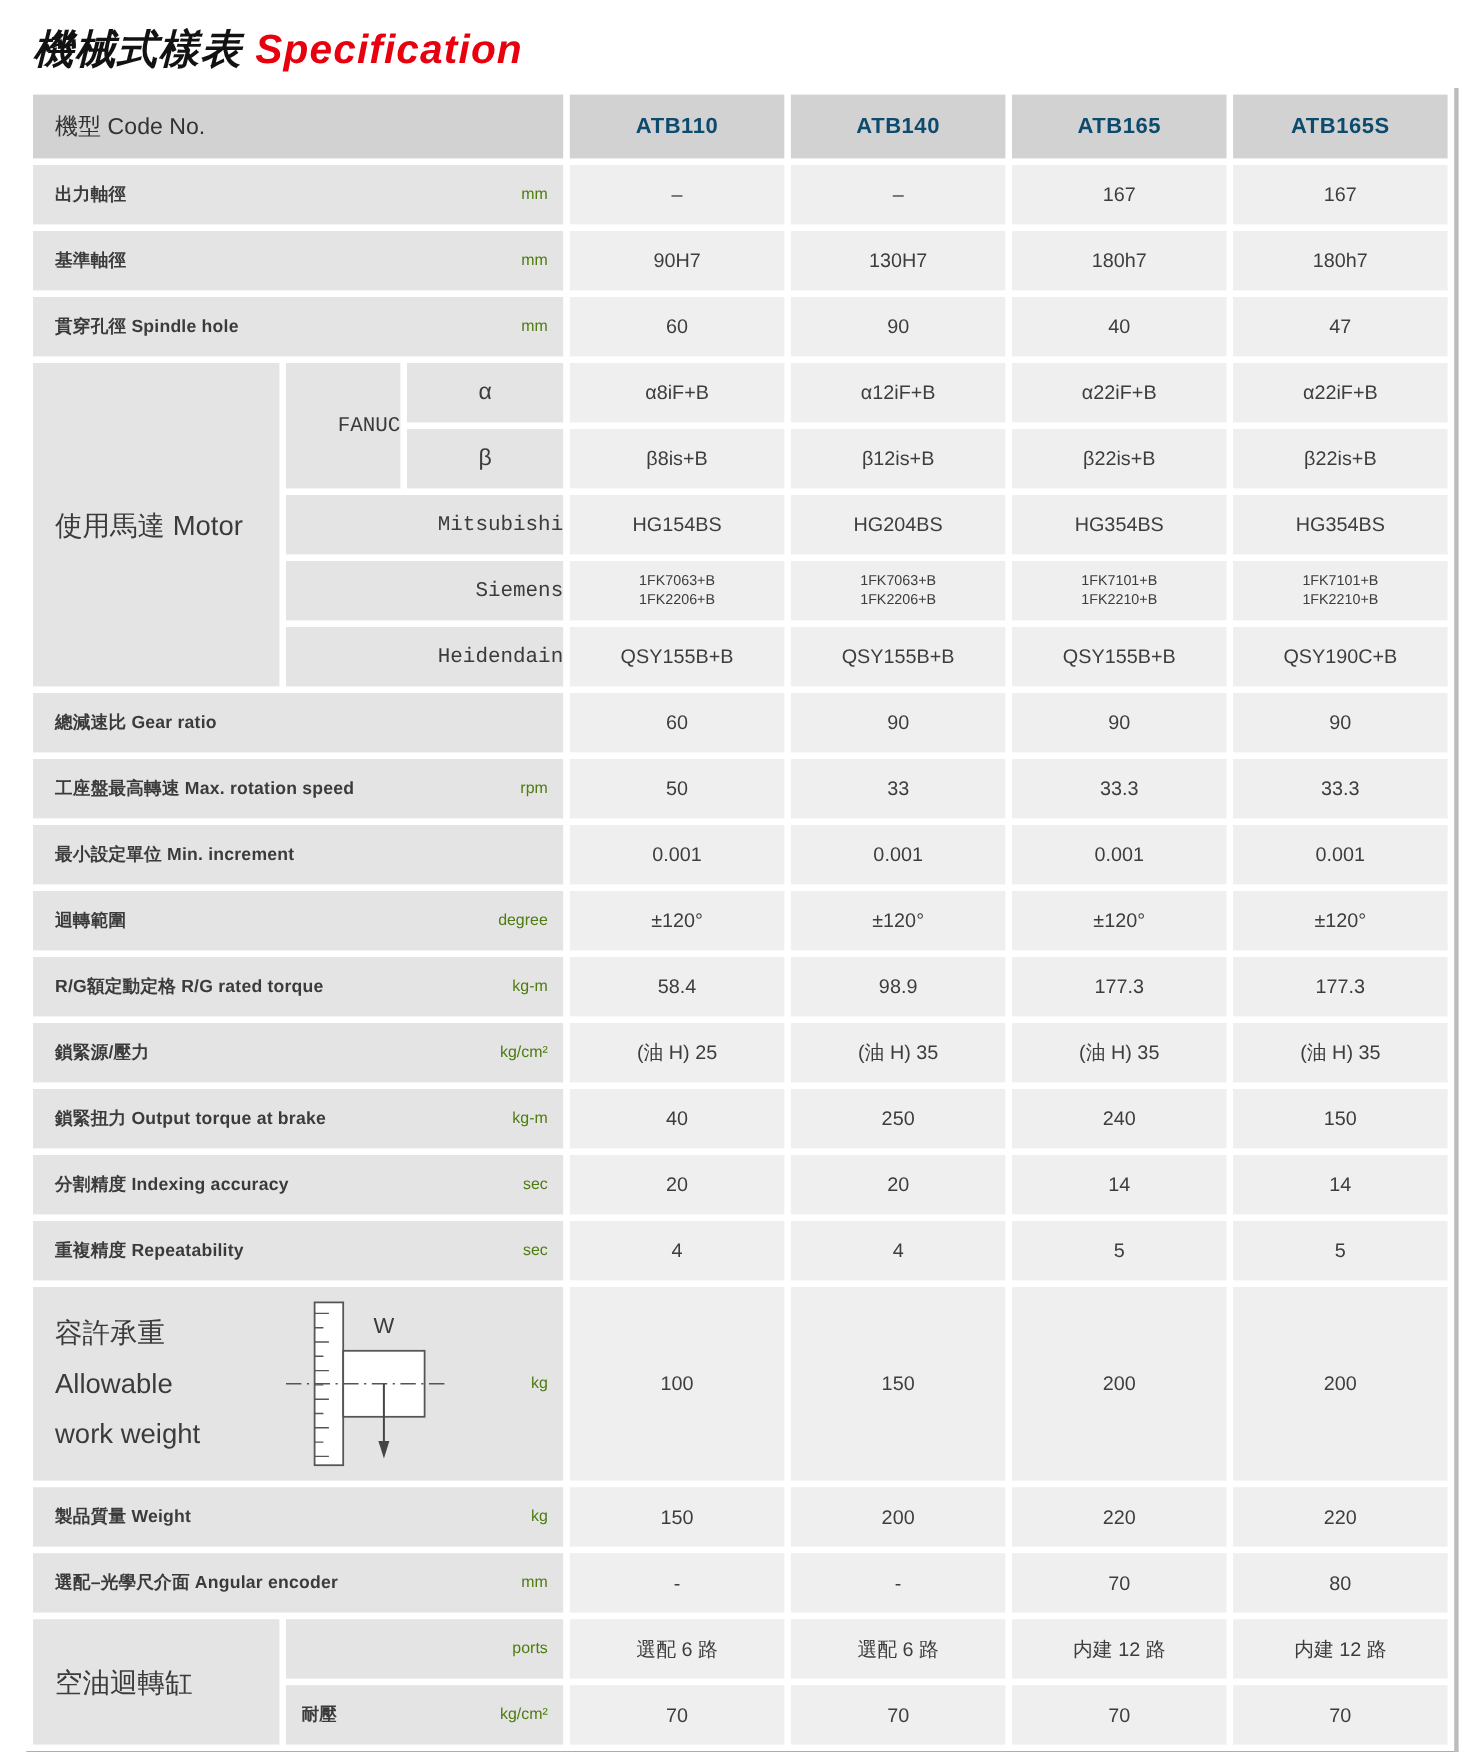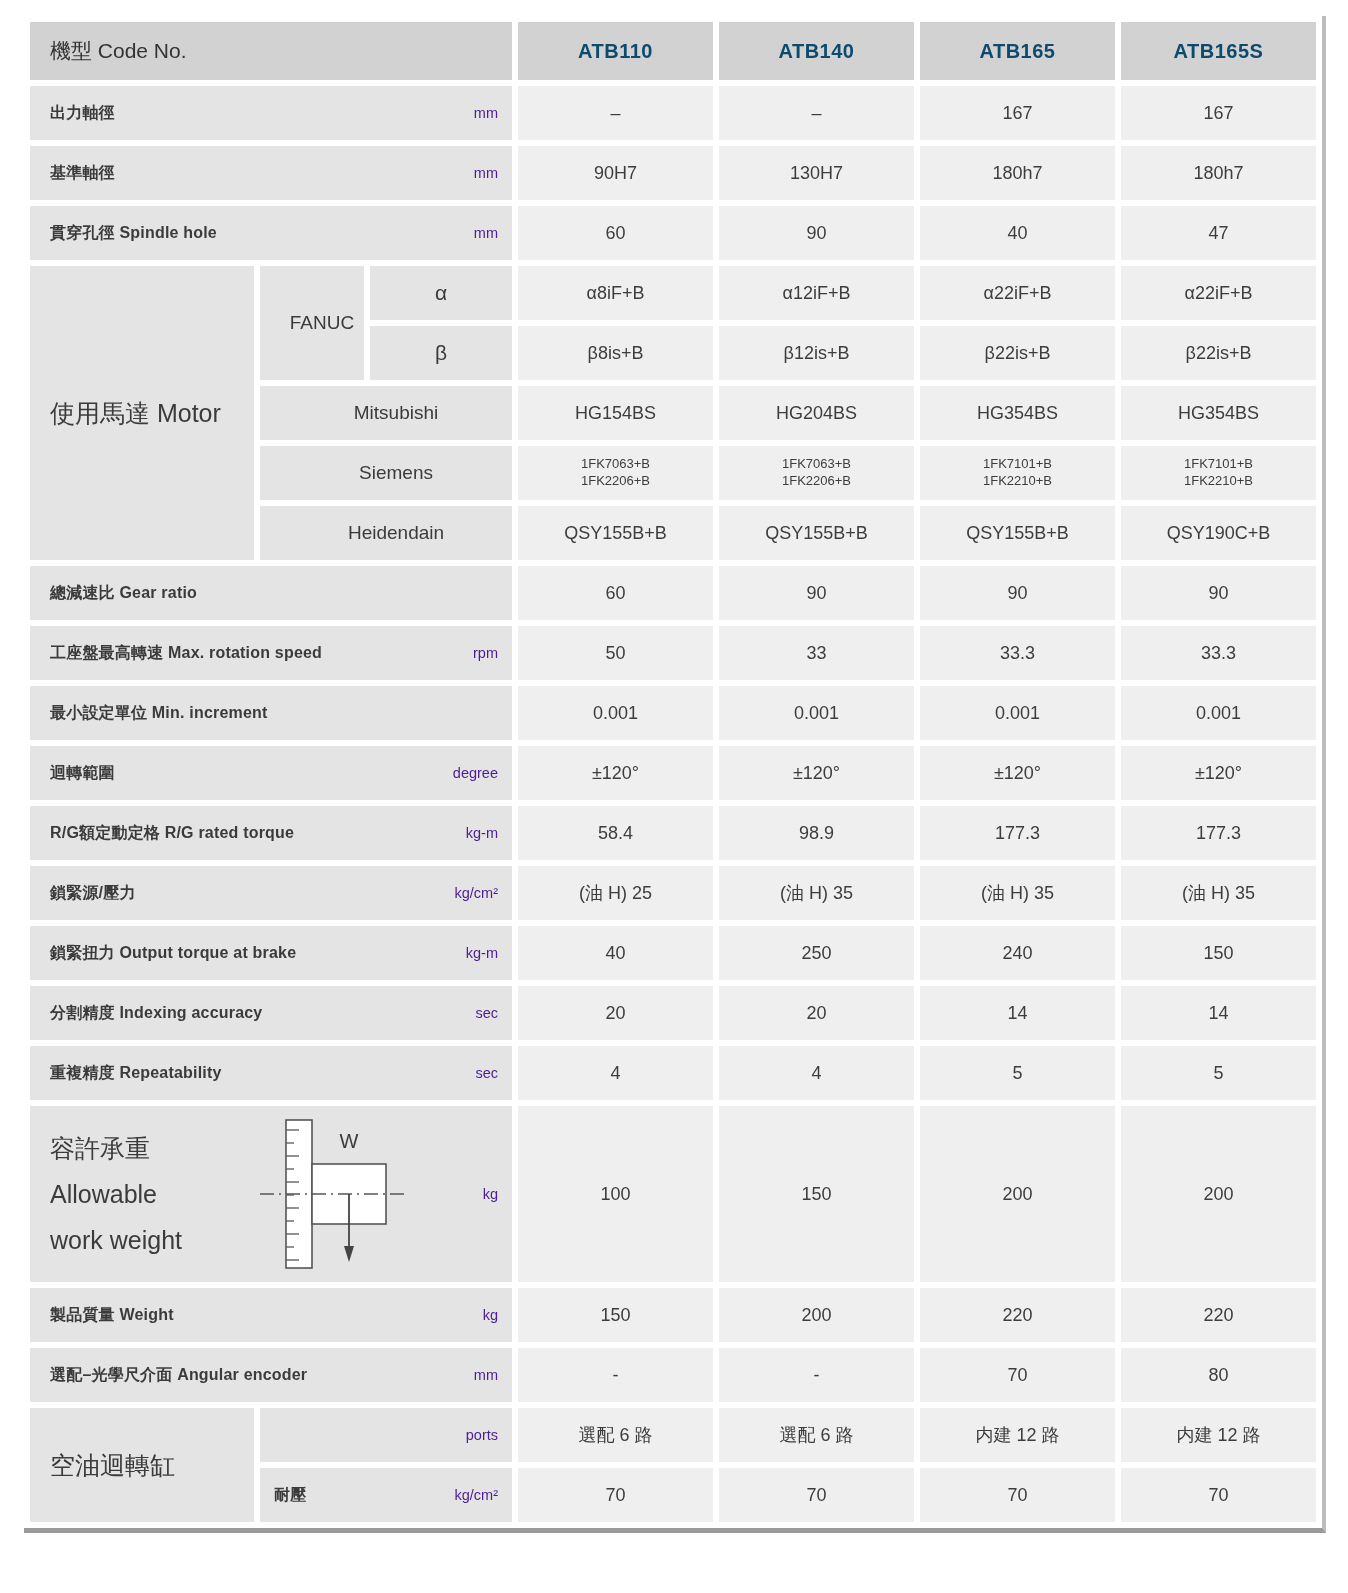--- a/index.html
+++ b/index.html
@@ -26,38 +26,41 @@
 
   .hdr{background:#d2d2d2;}
   th.model{font-weight:bold;font-size:20px;color:#0c4a6e;text-align:center;letter-spacing:.5px;}
   .hdr-label-cell{text-align:left;}
   .hdr-label-cell .cellflex{font-size:21px;color:#333;}
 
   .lbl{background:#e4e4e4;}
   .val{background:#efefef;text-align:center;font-size:18px;color:#3d3d3d;}
   .cellflex{display:flex;justify-content:space-between;align-items:center;width:100%;box-sizing:border-box;padding:0 14px 0 20px;}
   .rowlabel{font-size:16px;color:#3b3b3b;letter-spacing:.2px;white-space:nowrap;font-weight:bold;}
-  .unit{font-size:14.5px;color:#4c1d95;white-space:nowrap;}
+  .unit{font-size:14.5px;color:#4d7c0f;white-space:nowrap;}
 
   .main-lbl{background:#e4e4e4;font-size:25px;text-align:left;padding-left:20px;white-space:nowrap;}
-  .sub-lbl{background:#e4e4e4;font-size:19px;text-align:center;padding-left:20px;white-space:nowrap;}
+  .sub-lbl{background:#e4e4e4;font-size:19px;text-align:right;padding-left:20px;white-space:nowrap;font-family:Liberation Mono, monospace;}
   .greek{background:#e4e4e4;text-align:center;font-size:21px;}
   .two-line{line-height:1.3;font-size:13px;}
 
   
   .tall-flex{display:flex;align-items:center;width:100%;box-sizing:border-box;padding:0 14px 0 20px;}
   .tall-lines{font-size:25px;line-height:1.85;flex:0 0 auto;}
   .tall-lines span{display:block;}
   .diagram-box{flex:1 1 auto;display:flex;justify-content:center;align-items:center;}
 </style>
 </head>
 <body>
 
 <div class="page">
 
+  <div class="title">
+    <span class="zh">機械式樣表</span><span class="en" style="color:#e8000f;">Specification</span>
+  </div>
 
   <div class="table-wrap">
   <table>
     <colgroup>
       <col style="width:224px">
           <col style="width:104px">
           <col style="width:142px">
       <col style="width:195px">
           <col style="width:195px">
           <col style="width:195px">

